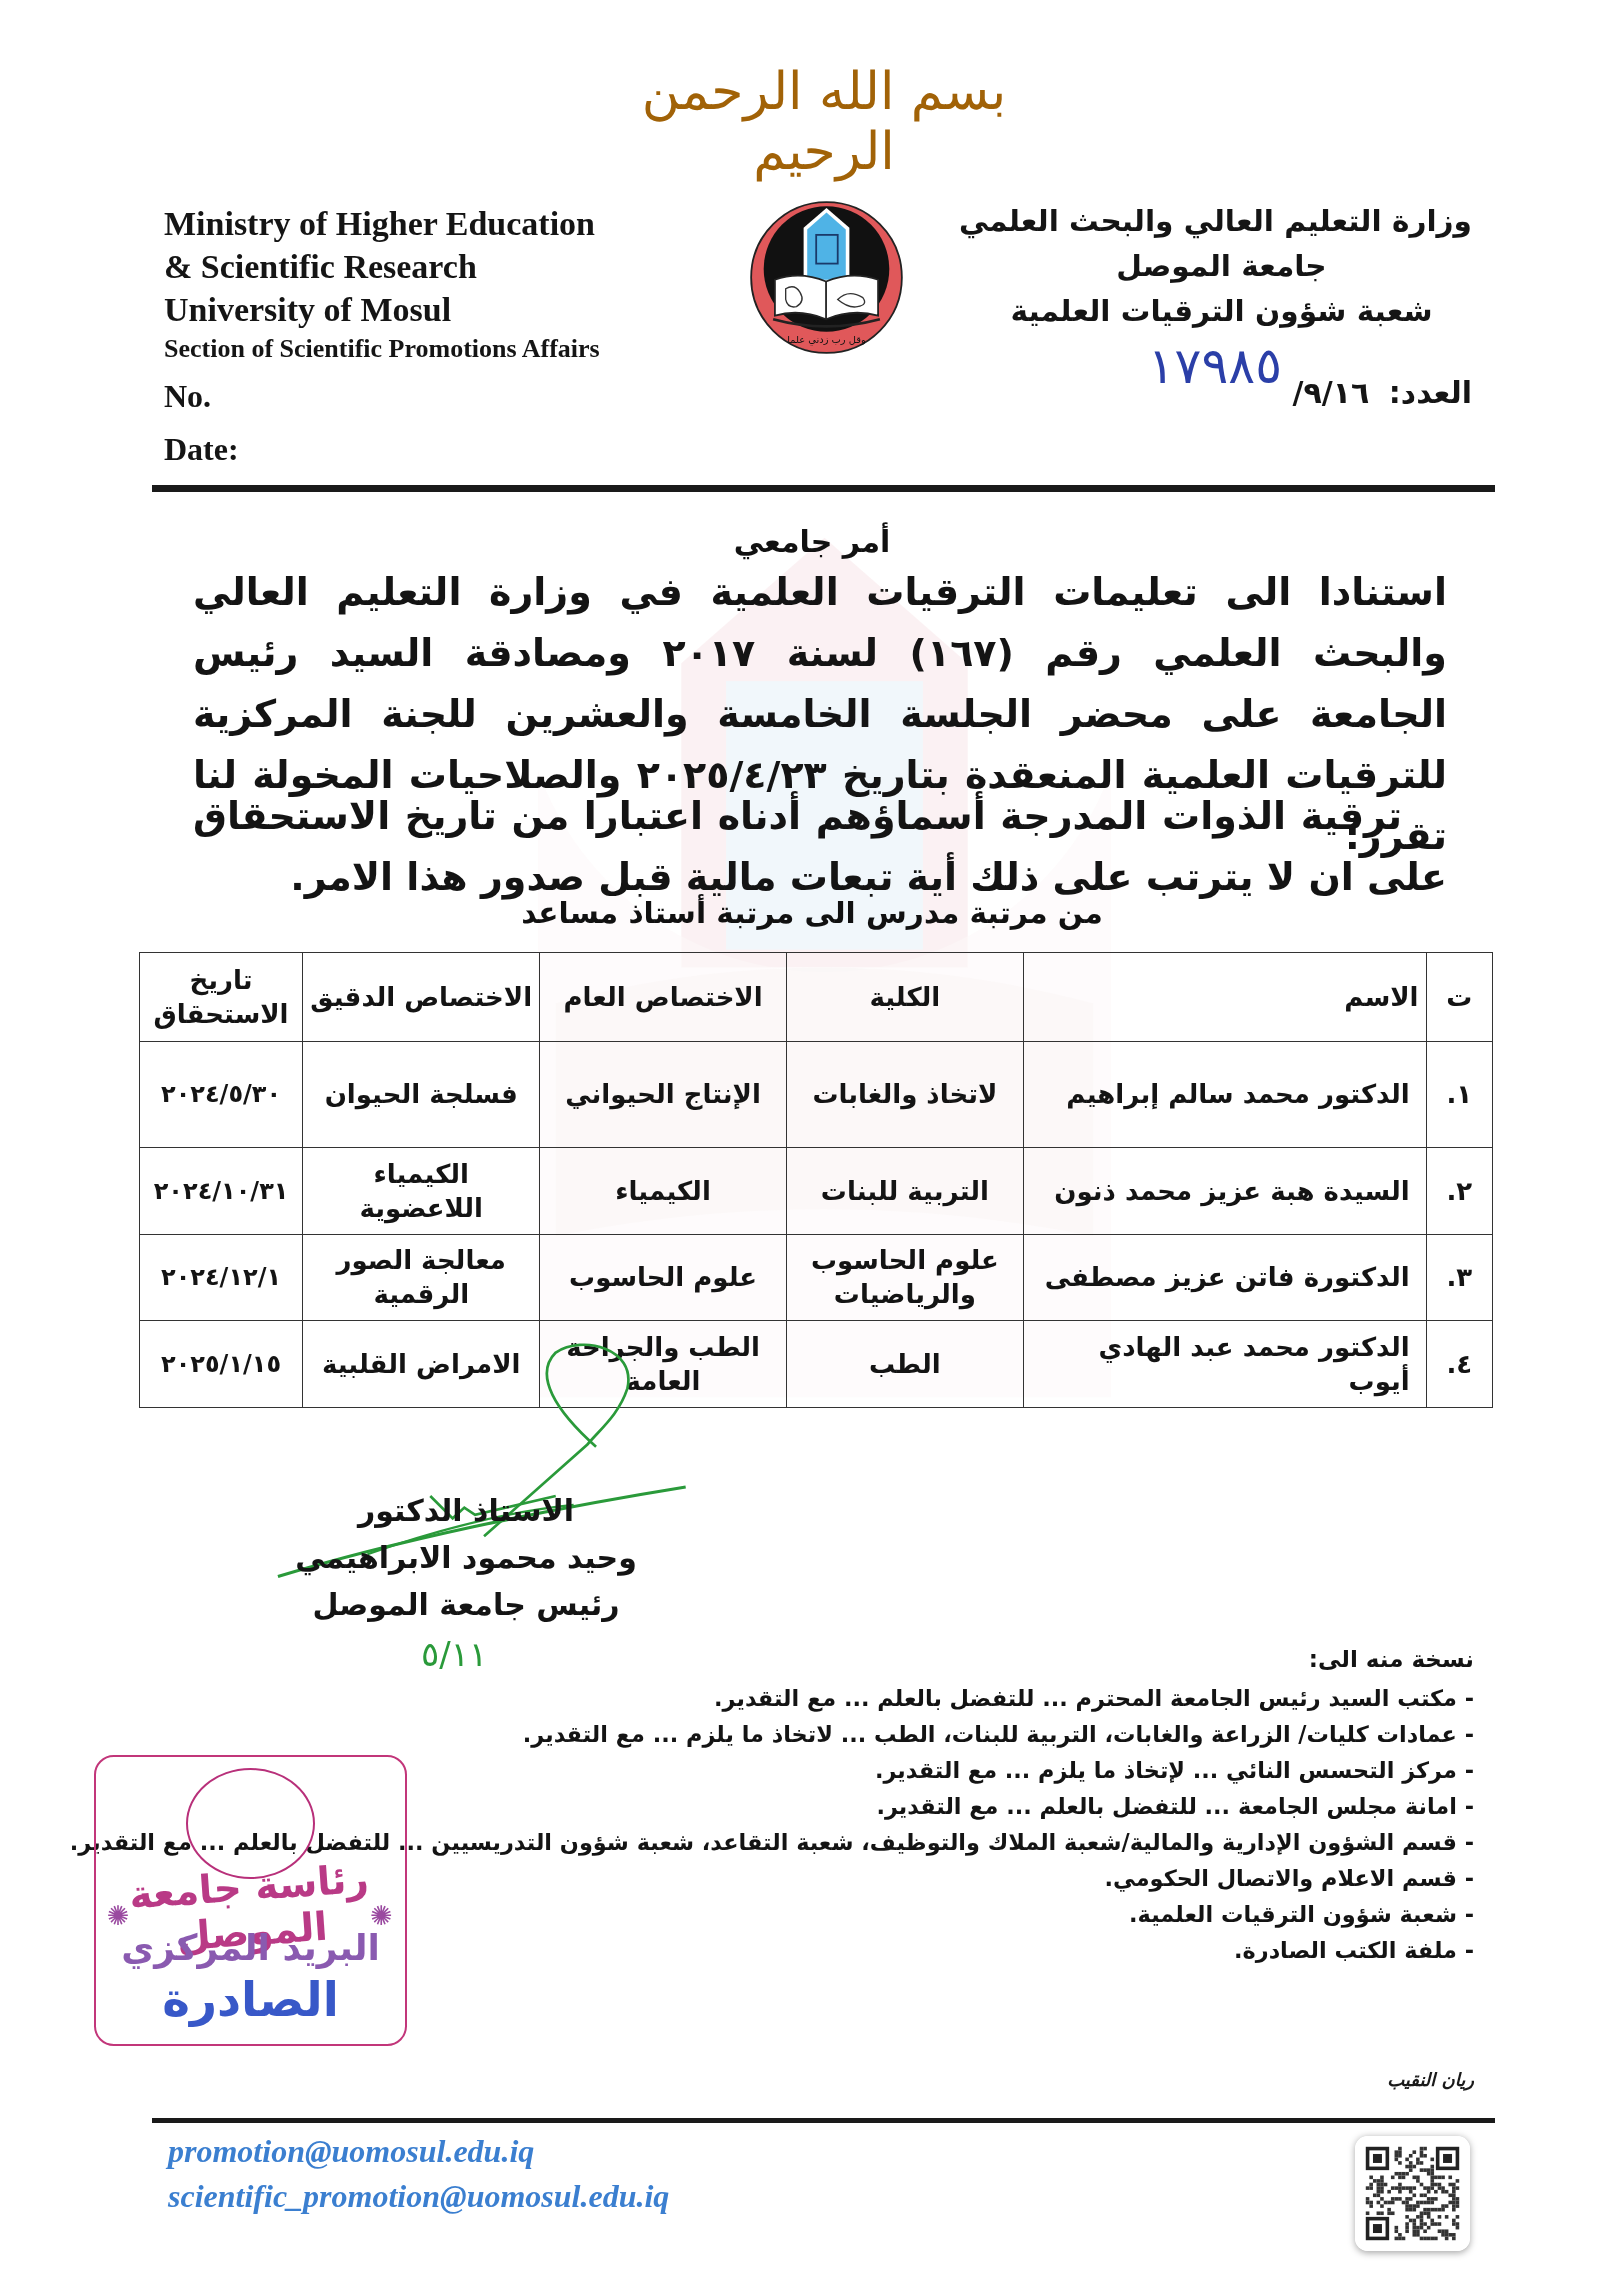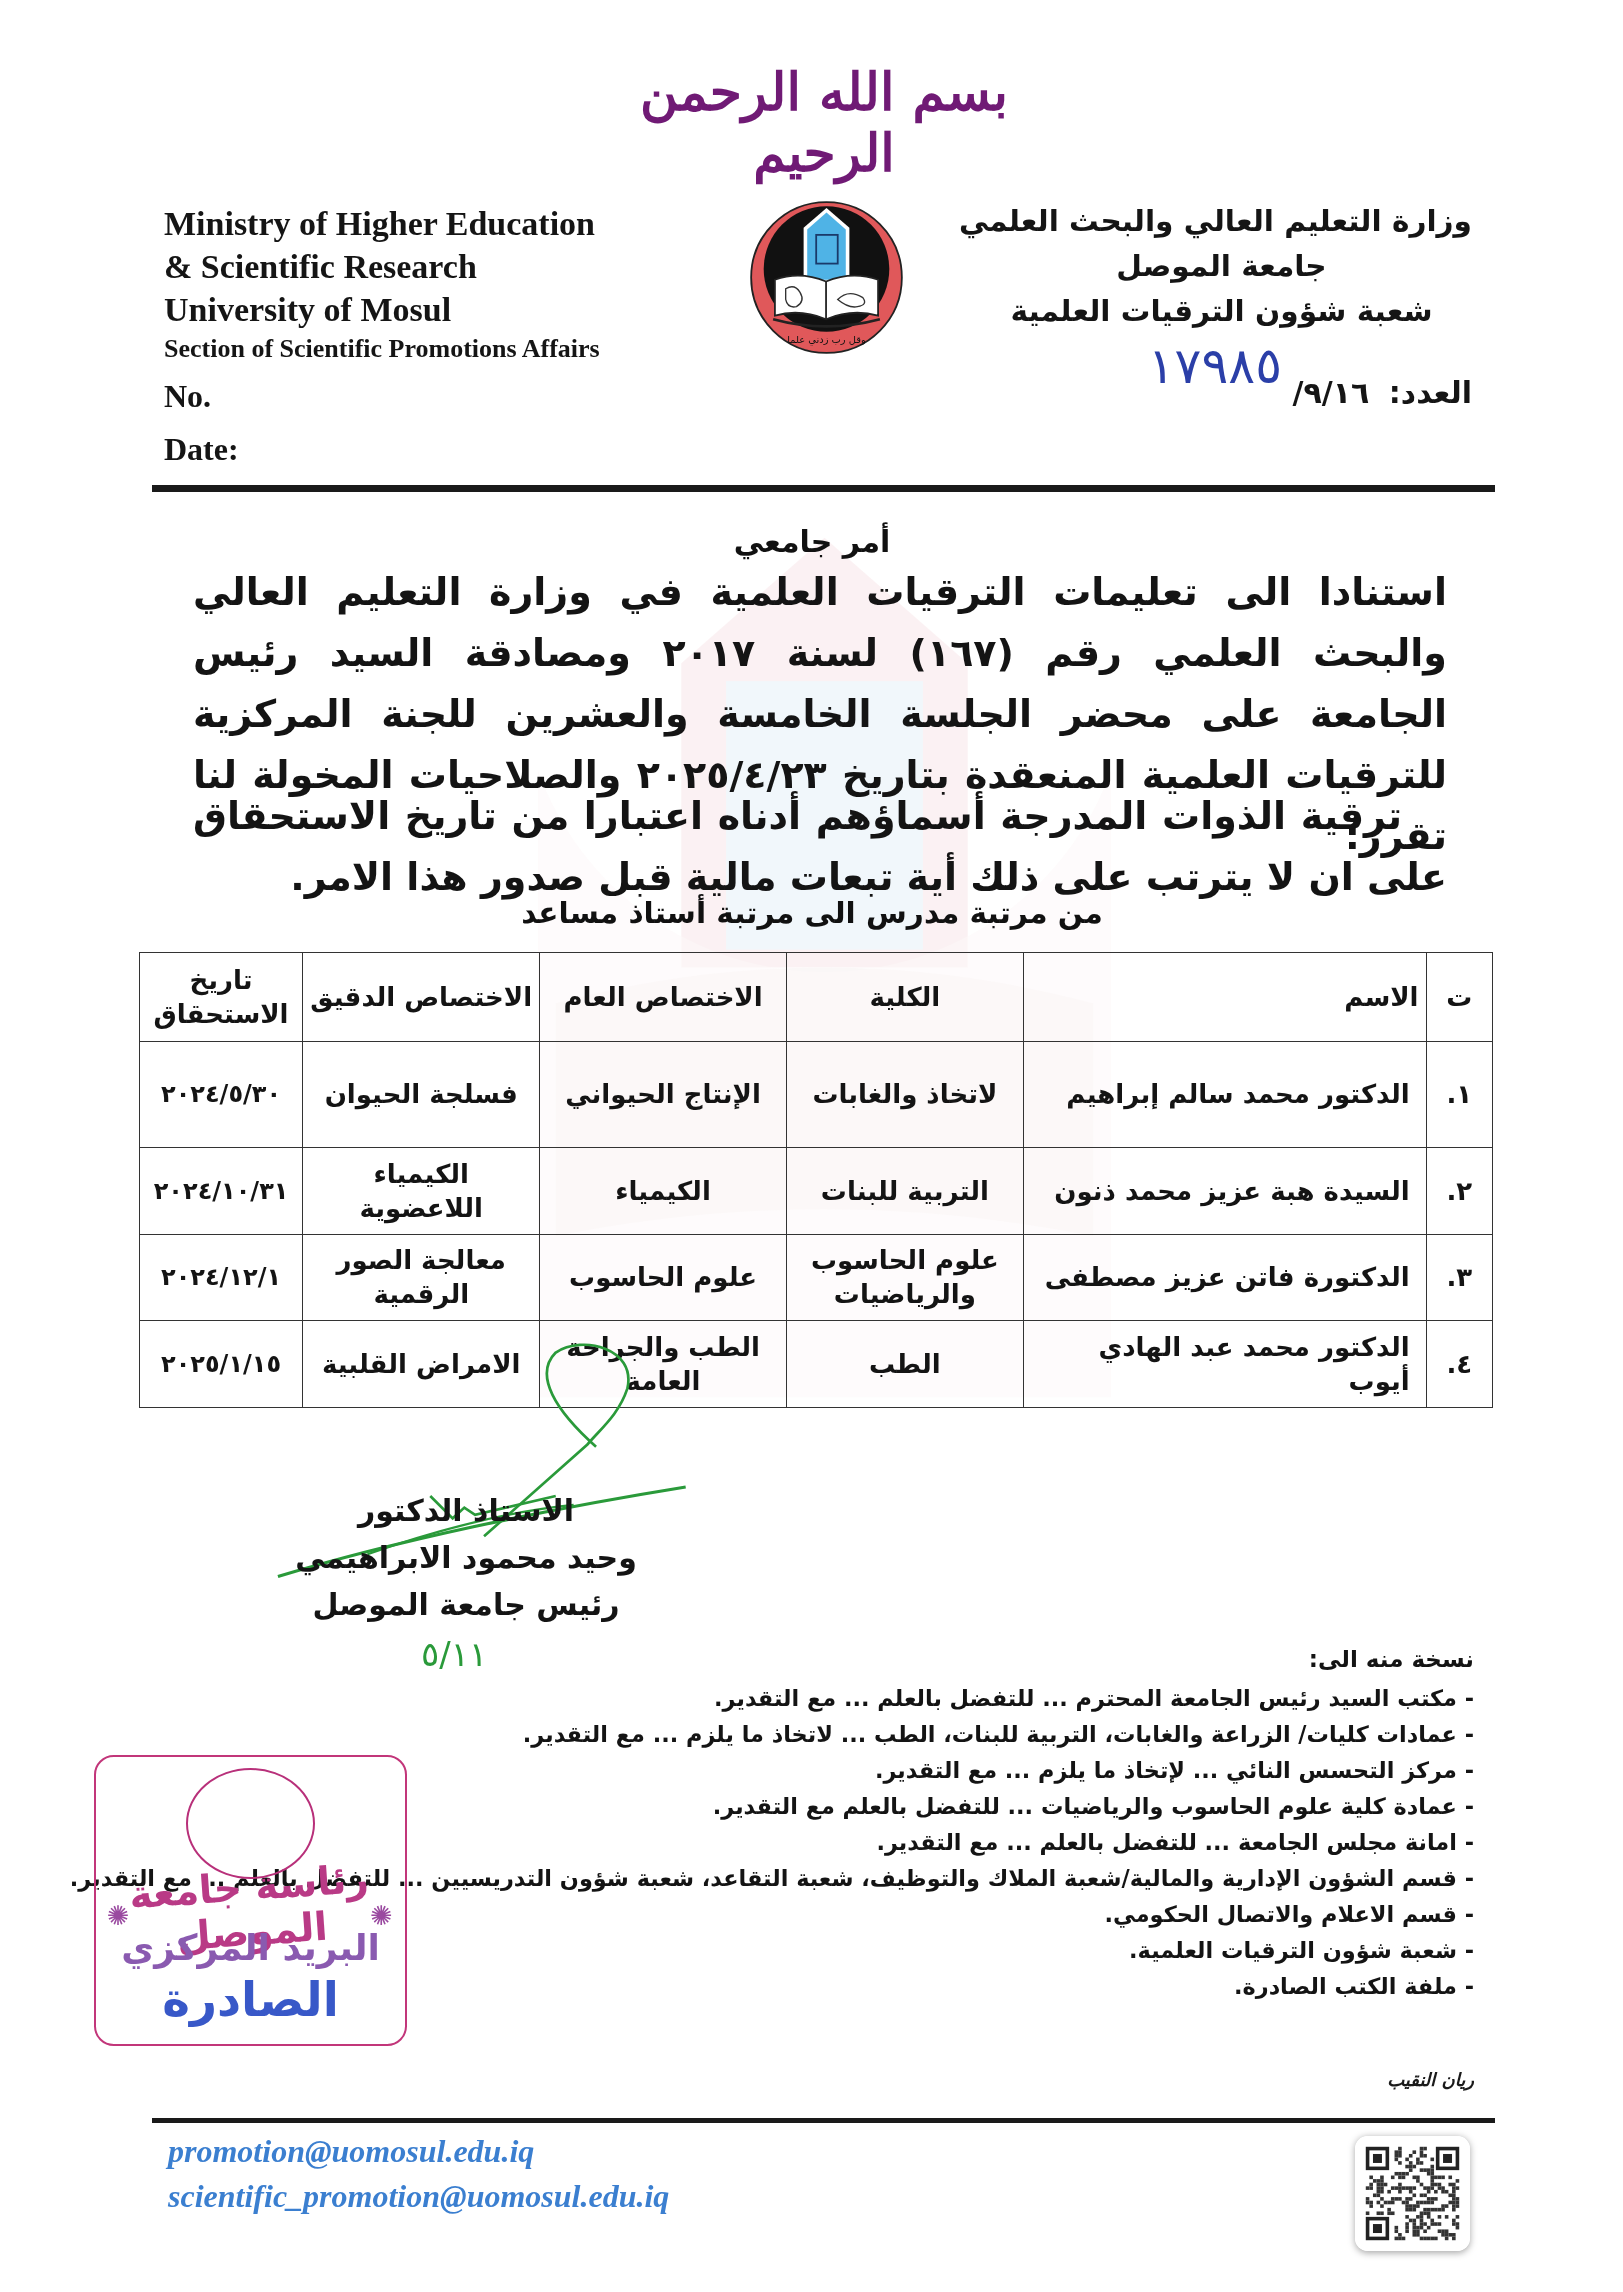--- a/index.html
+++ b/index.html
@@ -5,22 +5,22 @@
   html, body { margin: 0; padding: 0; background: #ffffff; }
   body { width: 1624px; height: 2293px; position: relative; overflow: hidden;
          font-family: "DejaVu Sans", sans-serif; color: #111; }
   .abs { position: absolute; }
 
   
   .watermark { left: 502px; top: 502px; width: 645px; height: 940px; opacity: 0.08; }
 
   
   .bismillah { left: 627px; top: 61px; width: 394px; text-align: center;
-               font-family: "DejaVu Serif", serif; font-size: 52px; font-weight: bold;
-               direction: rtl; letter-spacing: 0.9px; color: #701a75; }
+               font-family: "DejaVu Serif", serif; font-size: 52px; font-weight: normal;
+               direction: rtl; letter-spacing: 0.9px; color: #a16207; }
 
   
   .en-head { left: 164px; top: 202px; font-family: "Liberation Serif", serif; font-weight: bold; color: #151515; }
   .en-head .l1 { font-size: 34px; line-height: 43px; white-space: nowrap; }
   .en-head .l4 { font-size: 26px; line-height: 36px; white-space: nowrap; }
   .en-head .l5 { font-size: 32px; line-height: 50px; margin-top: 3.6px; }
 
   
   .logo { left: 748px; top: 199px; width: 157px; height: 157px; }
 
@@ -205,21 +205,20 @@
   <div>وحيد محمود الابراهيمي</div>
   <div>رئيس جامعة الموصل</div>
 </div>
 <div class="abs sig-date">٥/١١</div>
 
 <div class="abs cc">
   <div class="head">نسخة منه الى:</div>
   <div class="item">- مكتب السيد رئيس الجامعة المحترم ... للتفضل بالعلم ... مع التقدير.</div>
   <div class="item">- عمادات كليات/ الزراعة والغابات، التربية للبنات، الطب ... لاتخاذ ما يلزم ... مع التقدير.</div>
   <div class="item">- مركز التحسس النائي ... لإتخاذ ما يلزم ... مع التقدير.</div>
-  <div class="item">- عمادة كلية علوم الحاسوب والرياضيات ... للتفضل بالعلم مع التقدير.</div>
   <div class="item">- امانة مجلس الجامعة ... للتفضل بالعلم ... مع التقدير.</div>
   <div class="item">- قسم الشؤون الإدارية والمالية/شعبة الملاك والتوظيف، شعبة التقاعد، شعبة شؤون التدريسيين ... للتفضل بالعلم ... مع التقدير.</div>
   <div class="item">- قسم الاعلام والاتصال الحكومي.</div>
   <div class="item">- شعبة شؤون الترقيات العلمية.</div>
   <div class="item">- ملفة الكتب الصادرة.</div>
 </div>
 
 <div class="abs stamp">
   <div class="seal"></div>
   <span class="star" style="left:10.7px; top:143px;">✺</span>

